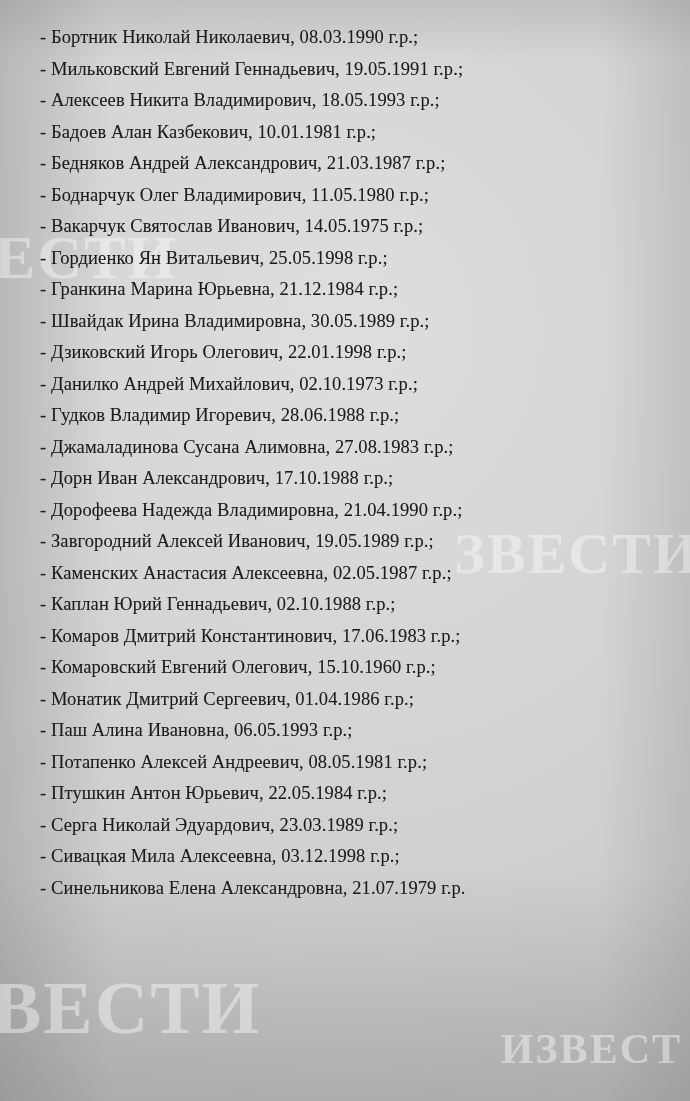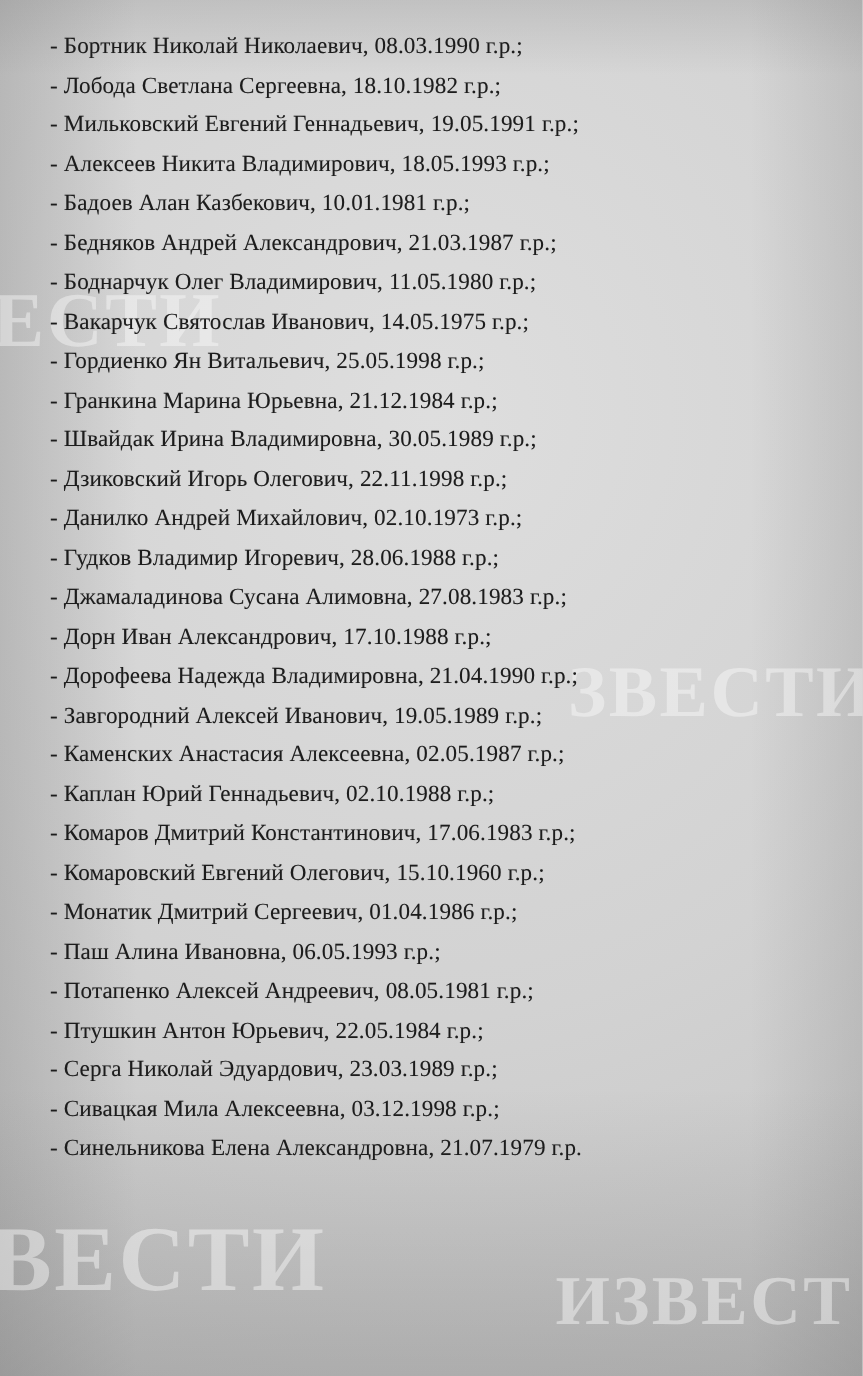--- a/index.html
+++ b/index.html
@@ -72,21 +72,21 @@
   }
   .wm-bottom-left {
     left: -8px;
     bottom: 50px;
     font-size: 74px;
     color: rgba(250,250,250,0.45);
   }
   .wm-bottom-right {
     right: 8px;
     bottom: 28px;
-    font-size: 56px;
+    font-size: 42px;
     color: rgba(250,250,250,0.45);
   }
   .list {
     position: absolute;
     left: 0;
     top: 0;
     width: 690px;
     padding: 22px 0 0 0;
     margin: 0;
     list-style: none;
@@ -111,31 +111,30 @@
   <div class="shade-right"></div>
   <div class="shade-bottom"></div>
 
   <div class="watermark wm-left">ЕСТИ</div>
   <div class="watermark wm-right">ЗВЕСТИ</div>
   <div class="watermark wm-bottom-left">ВЕСТИ</div>
   <div class="watermark wm-bottom-right">ИЗВЕСТ</div>
 
   <ul class="list">
     <li>- Бортник Николай Николаевич, 08.03.1990 г.р.;</li>
-    <li>- Лобода Светлана Сергеевна, 18.10.1982 г.р.;</li>
     <li>- Мильковский Евгений Геннадьевич, 19.05.1991 г.р.;</li>
     <li>- Алексеев Никита Владимирович, 18.05.1993 г.р.;</li>
     <li>- Бадоев Алан Казбекович, 10.01.1981 г.р.;</li>
     <li>- Бедняков Андрей Александрович, 21.03.1987 г.р.;</li>
     <li>- Боднарчук Олег Владимирович, 11.05.1980 г.р.;</li>
     <li>- Вакарчук Святослав Иванович, 14.05.1975 г.р.;</li>
     <li>- Гордиенко Ян Витальевич, 25.05.1998 г.р.;</li>
     <li>- Гранкина Марина Юрьевна, 21.12.1984 г.р.;</li>
     <li>- Швайдак Ирина Владимировна, 30.05.1989 г.р.;</li>
-    <li>- Дзиковский Игорь Олегович, 22.11.1998 г.р.;</li>
+    <li>- Дзиковский Игорь Олегович, 22.01.1998 г.р.;</li>
     <li>- Данилко Андрей Михайлович, 02.10.1973 г.р.;</li>
     <li>- Гудков Владимир Игоревич, 28.06.1988 г.р.;</li>
     <li>- Джамаладинова Сусана Алимовна, 27.08.1983 г.р.;</li>
     <li>- Дорн Иван Александрович, 17.10.1988 г.р.;</li>
     <li>- Дорофеева Надежда Владимировна, 21.04.1990 г.р.;</li>
     <li>- Завгородний Алексей Иванович, 19.05.1989 г.р.;</li>
     <li>- Каменских Анастасия Алексеевна, 02.05.1987 г.р.;</li>
     <li>- Каплан Юрий Геннадьевич, 02.10.1988 г.р.;</li>
     <li>- Комаров Дмитрий Константинович, 17.06.1983 г.р.;</li>
     <li>- Комаровский Евгений Олегович, 15.10.1960 г.р.;</li>

